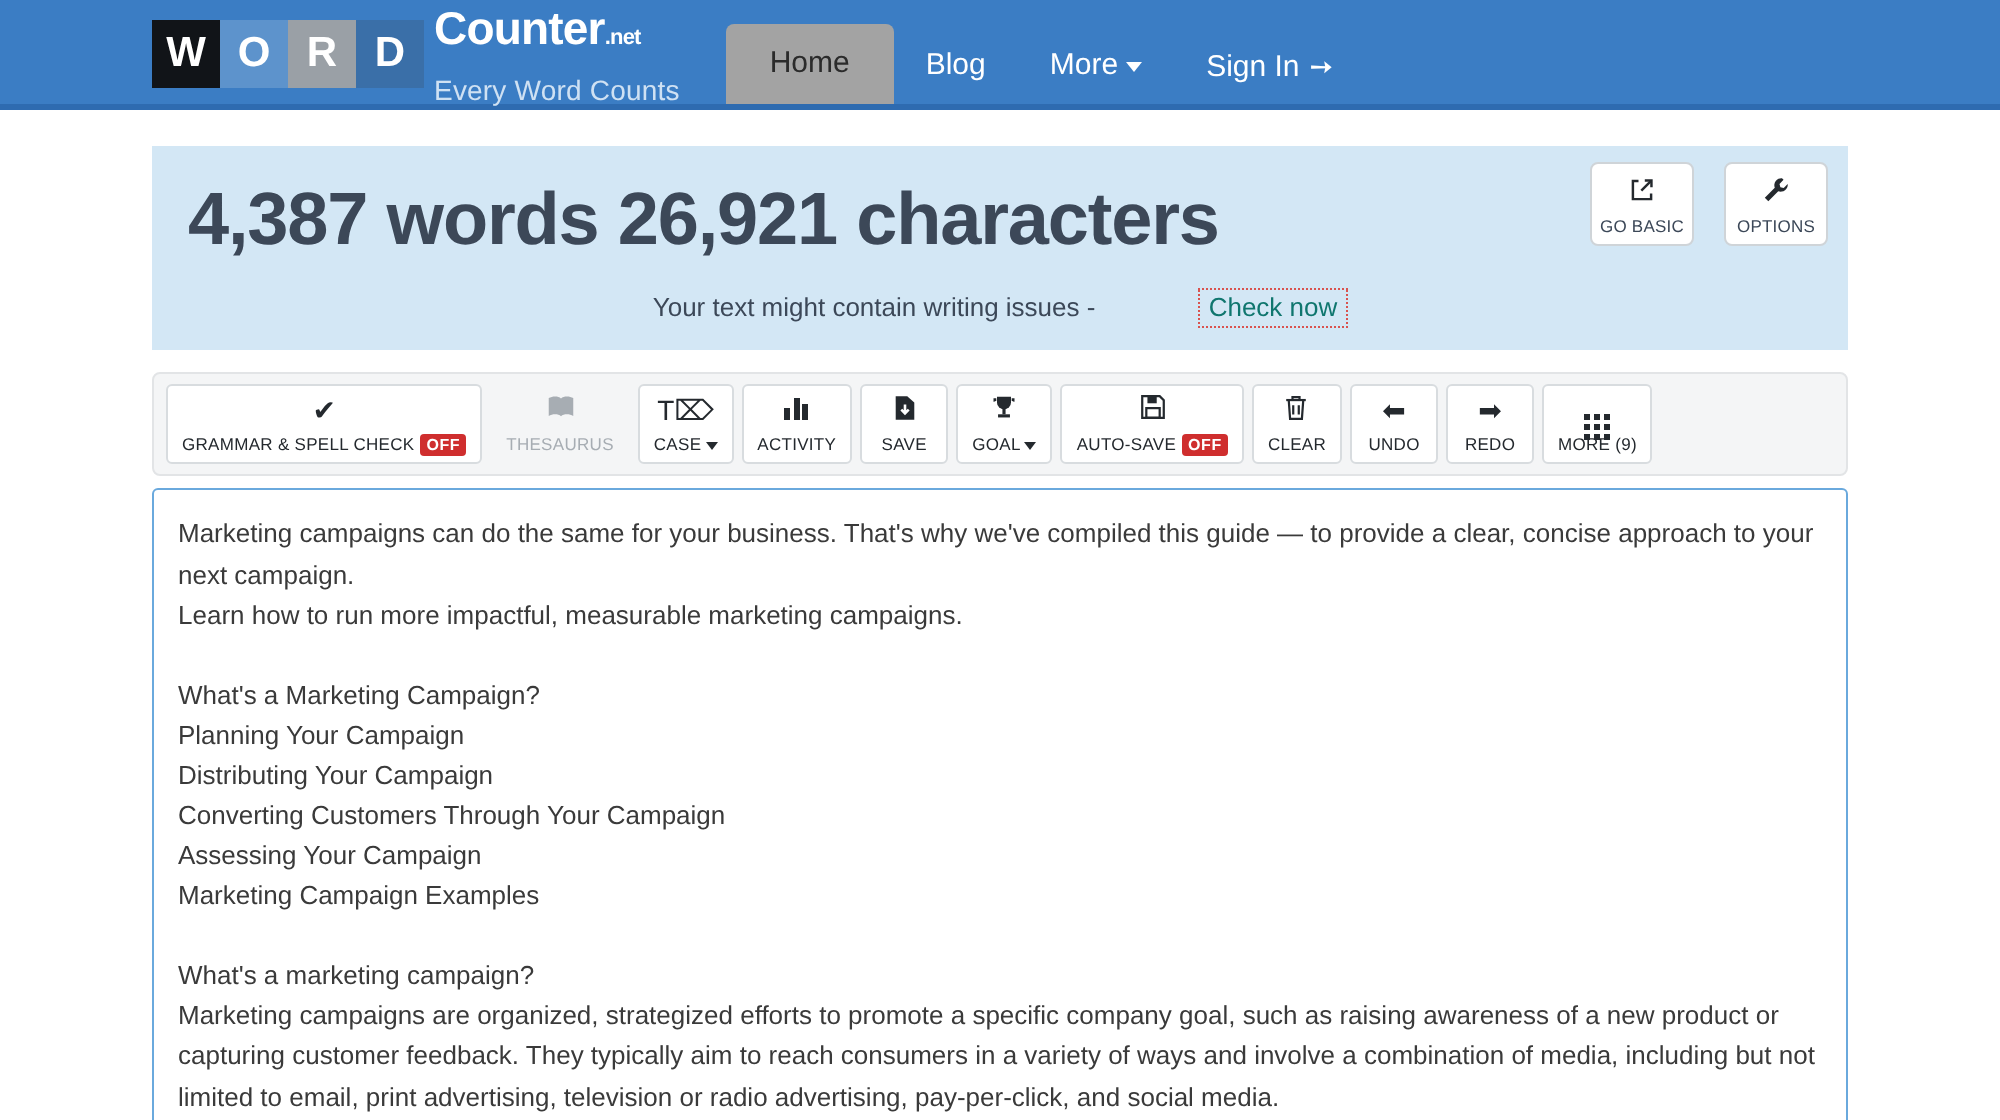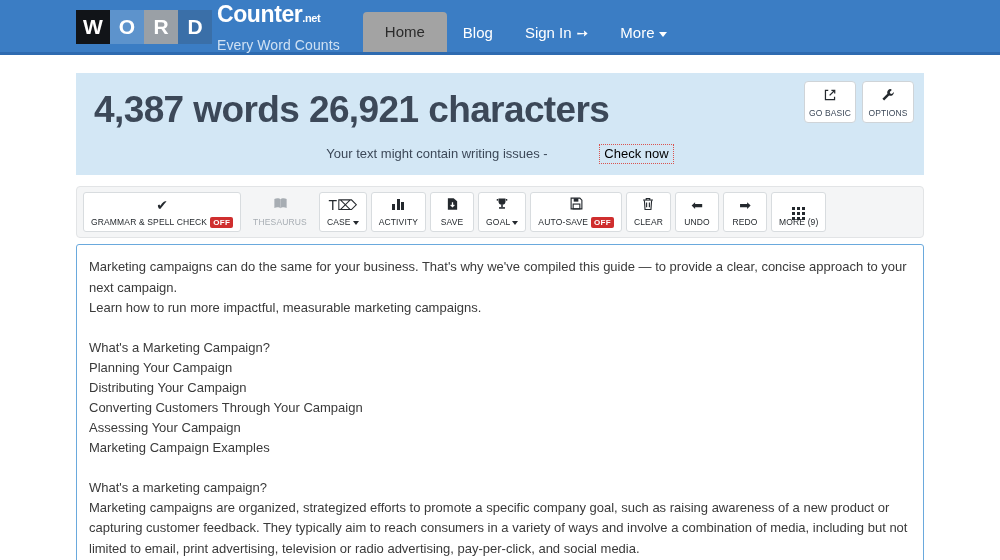--- a/index.html
+++ b/index.html
@@ -102,21 +102,21 @@
     font-weight: bold;
     color: #3c4858;
     letter-spacing: -0.6px;
     line-height: 1.12;
     margin: 0;
   }
   .stats-actions {
     position: absolute;
     top: 8px; right: 10px;
     display: flex;
-    gap: 6px;
+    gap: 15px;
   }
   .action-btn {
     background: #ffffff;
     border: 1px solid #cfd4d8;
     border-radius: 4px;
     width: 52px;
     padding: 6px 2px 4px 2px;
     text-align: center;
     cursor: pointer;
   }
@@ -129,21 +129,21 @@
     letter-spacing: 0.1px;
     white-space: nowrap;
   }
   .issues-line {
     text-align: center;
     margin-top: 16px;
     font-size: 13px;
     color: #3c4858;
   }
   .issues-link {
-    color: #000000;
+    color: #0f766e;
     border: 1px dotted #d9534f;
     padding: 1px 4px 2px 4px;
     cursor: pointer;
     text-decoration: none;
     margin-left: 48px;
   }
 
   
   .toolbar {
     margin-top: 11px;
@@ -249,24 +249,24 @@
   </div>
 
   <div class="nav">
     <div class="nav-item active">
       <span>Home</span>
     </div>
     <div class="nav-item">
       <span>Blog</span>
     </div>
     <div class="nav-item">
+      <span>More</span><span class="caret-down"></span>
+    </div>
+    <div class="nav-item">
       <span>Sign In</span><span class="signin-icon">➙</span>
-    </div>
-    <div class="nav-item">
-      <span>More</span><span class="caret-down"></span>
     </div>
   </div>
 </div>
 
 <div class="wrap">
 
   <div class="stats-panel">
     <div class="stats-title">4,387 words 26,921 characters</div>
 
     <div class="stats-actions">

